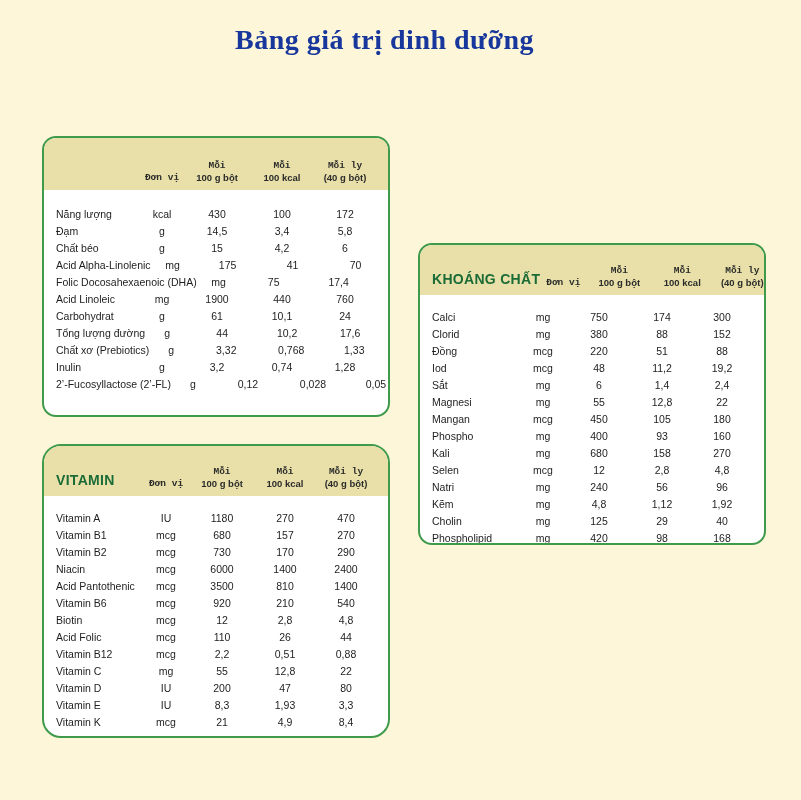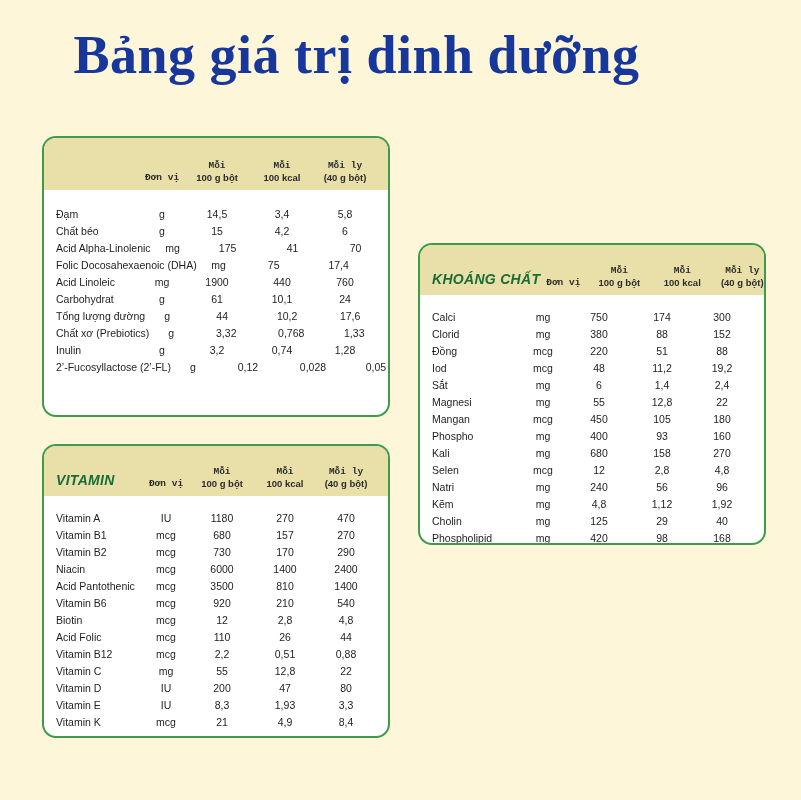--- a/index.html
+++ b/index.html
@@ -15,23 +15,24 @@
     overflow: hidden;
   }
   .page-title {
     position: absolute;
     top: 24px;
     left: 0;
     width: 713px;
     text-align: center;
     font-family: "Liberation Serif", serif;
     font-weight: bold;
-    font-size: 54px;
+    font-size: 28px;
     color: #18379c;
     letter-spacing: 0.5px;
+    padding-left: 28px;
   }
 
   .card {
     position: absolute;
     background: #ffffff;
     border: 2px solid #3f9a4c;
     border-radius: 14px;
     overflow: hidden;
     box-sizing: border-box;
   }
@@ -43,21 +44,20 @@
     box-sizing: border-box;
     padding: 8px 12px 8px 12px;
   }
   .card-header .hdr-title {
     color: #1b6b36;
     font-weight: bold;
     font-size: 14px;
     letter-spacing: 0.3px;
     flex: 0 0 auto;
     padding-bottom: 2px;
-    font-style: italic;
   }
   .hdr-cols {
     margin-left: auto;
     display: flex;
     align-items: flex-end;
   }
   .hdr-col {
     text-align: center;
     font-size: 9.5px;
     color: #2b2b2b;
@@ -114,20 +114,21 @@
     height: 281px;
   }
   #card-nutrition .card-header { height: 52px; padding-bottom: 6px; }
   #card-nutrition .rows { padding-top: 16px; }
 
   #card-vitamin {
     left: 42px;
     top: 444px;
     width: 348px;
     height: 294px;
+    border-radius: 19px;
   }
   #card-vitamin .card-header { height: 50px; padding-bottom: 6px; }
 
   #card-mineral {
     left: 418px;
     top: 243px;
     width: 348px;
     height: 302px;
   }
   #card-mineral .card-header { height: 50px; padding-bottom: 6px; }
@@ -154,20 +155,29 @@
         <span class="l2">100 kcal</span>
       </div>
       <div class="hdr-col c-c">
         <span class="l1">Mỗi ly</span>
         <span class="l2">(40 g bột)</span>
       </div>
     </div>
   </div>
   <div class="rows" id="nutrition-rows">
       <div class="row">
+        <div class="name">Năng lượng</div>
+        <div class="vals">
+          <div class="v c-unit">kcal</div>
+          <div class="v c-a">430</div>
+          <div class="v c-b">100</div>
+          <div class="v c-c">172</div>
+        </div>
+      </div>
+      <div class="row">
         <div class="name">Đạm</div>
         <div class="vals">
           <div class="v c-unit">g</div>
           <div class="v c-a">14,5</div>
           <div class="v c-b">3,4</div>
           <div class="v c-c">5,8</div>
         </div>
       </div>
       <div class="row">
         <div class="name">Chất béo</div>

